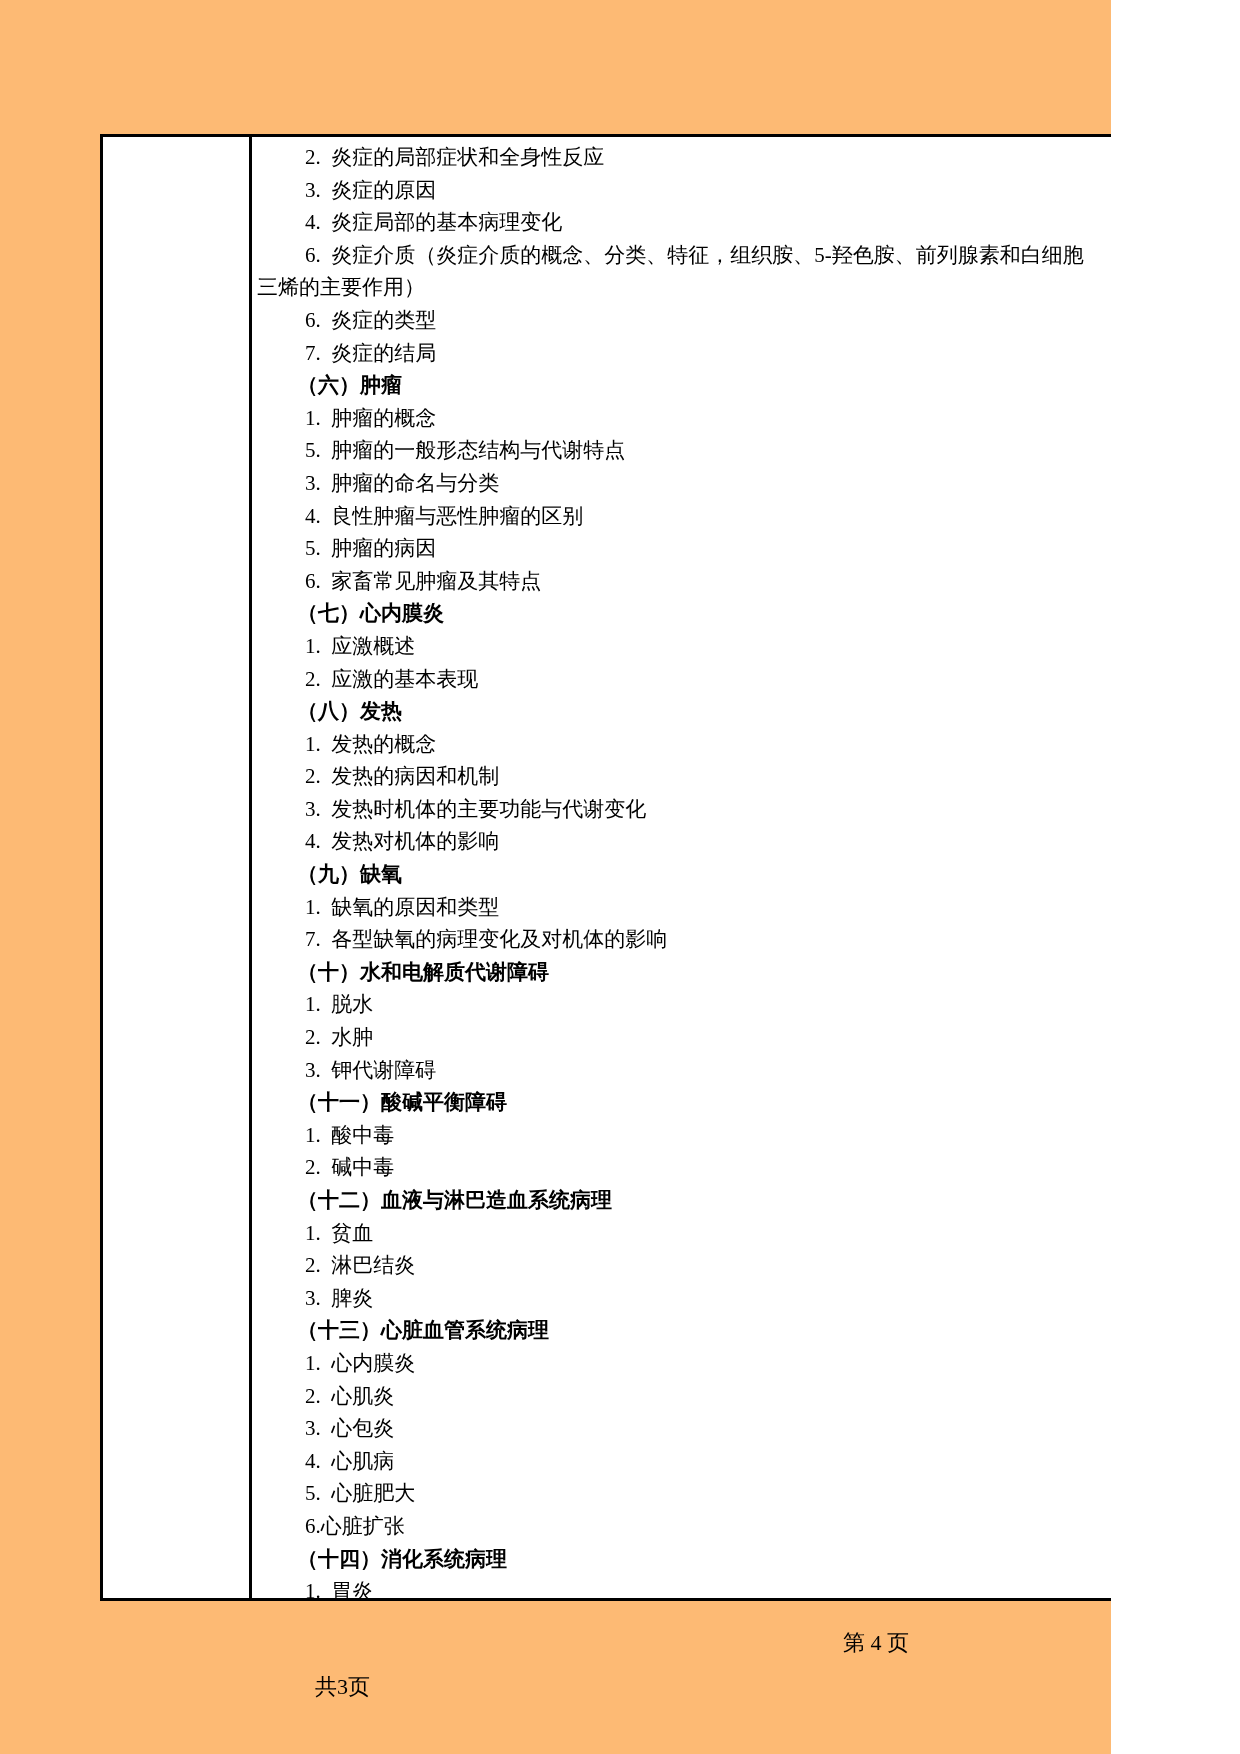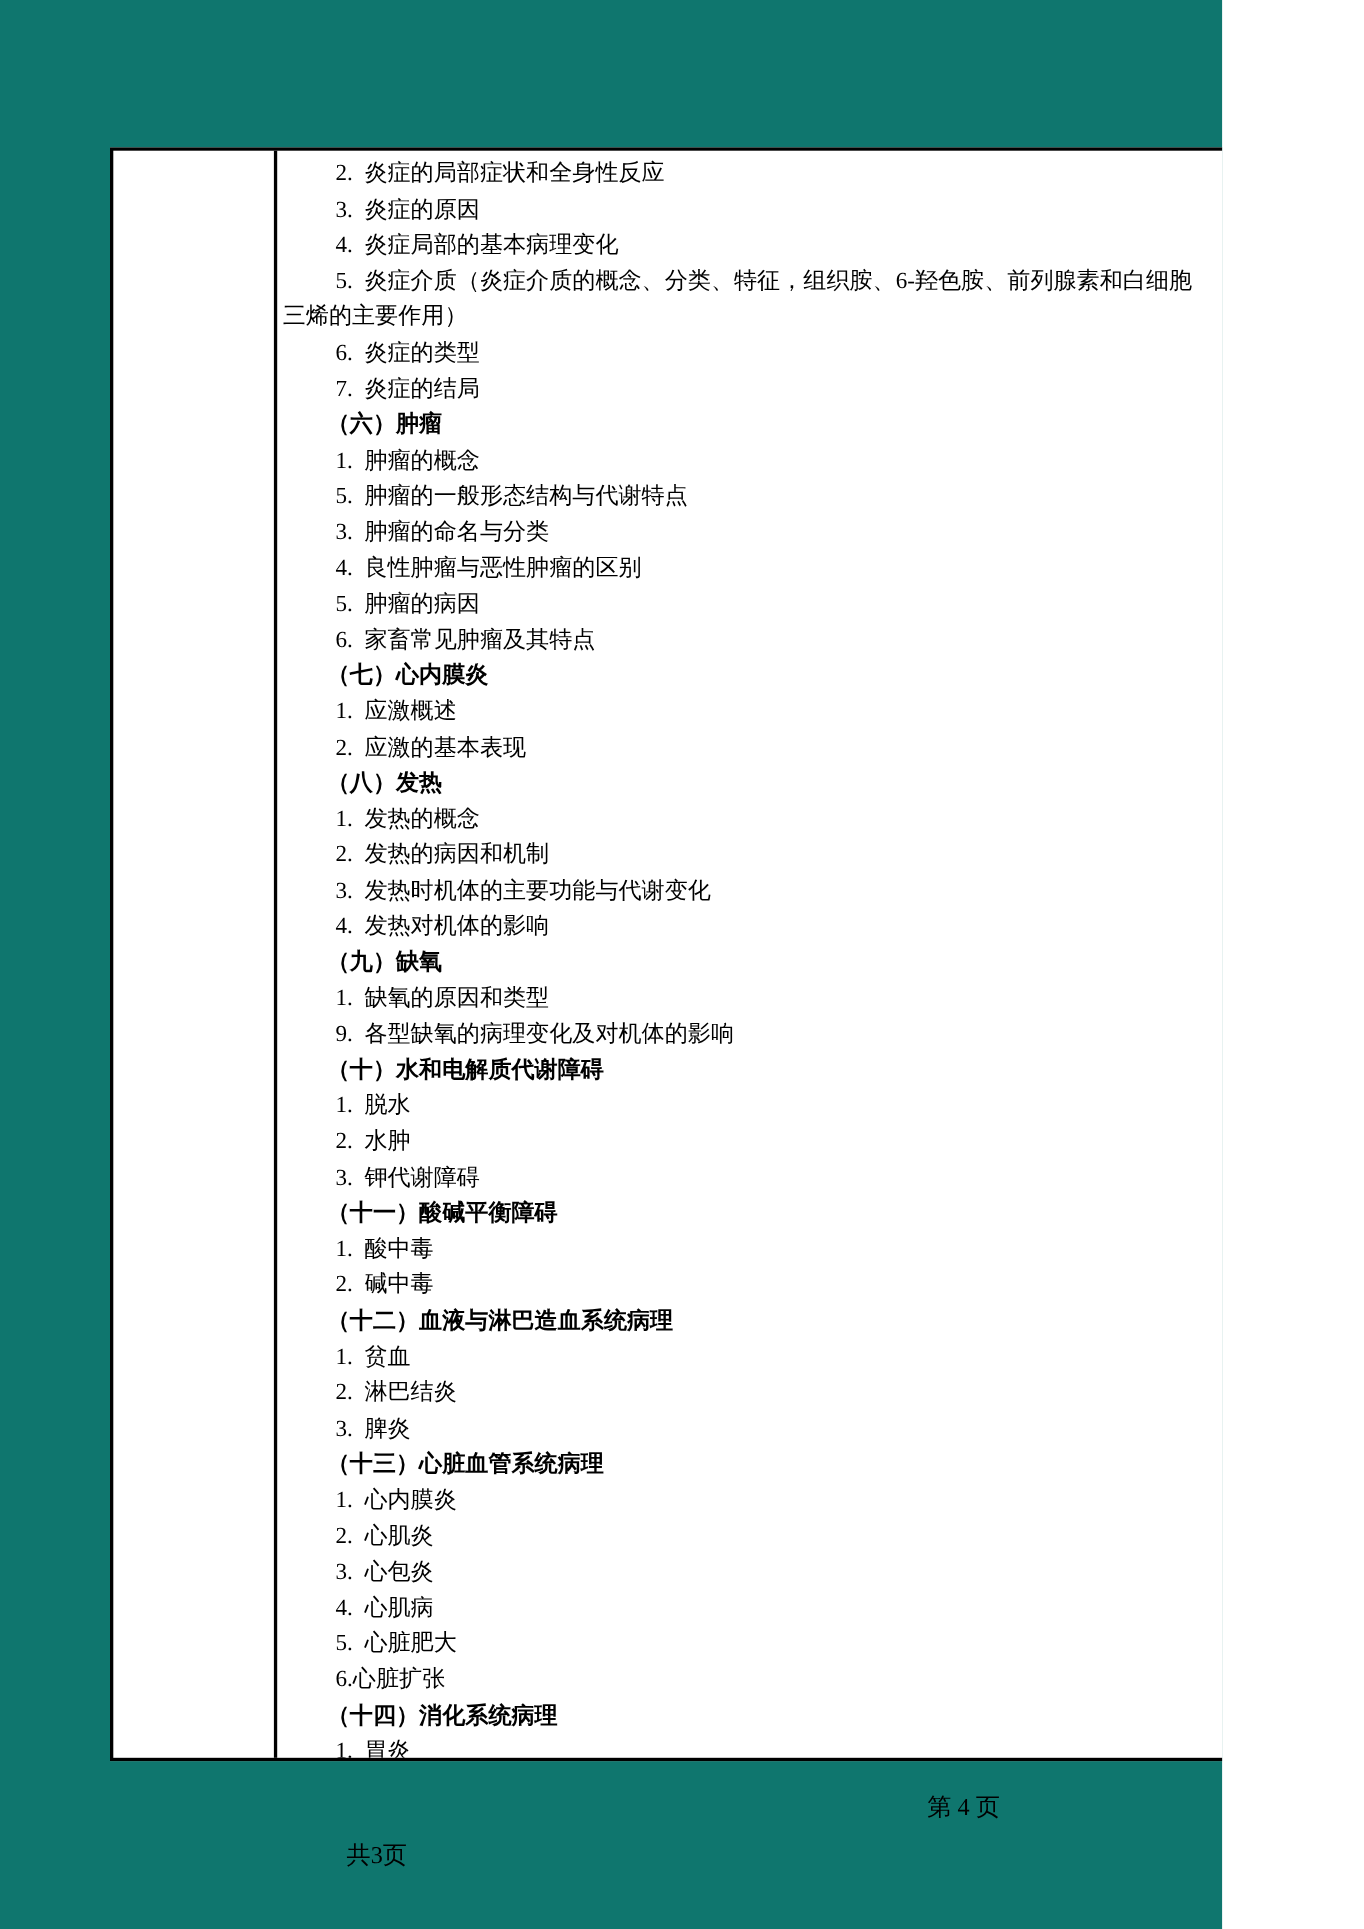--- a/index.html
+++ b/index.html
@@ -4,21 +4,21 @@
 <style>
   html, body {
     margin: 0;
     padding: 0;
     background: #ffffff;
   }
   .page {
     position: relative;
     width: 1111px;
     height: 1754px;
-    background: #0f766e;
+    background: #fdba74;
     color: #000000;
     font-family: "Liberation Serif", serif;
     overflow: hidden;
   }
   .doc-table {
     position: absolute;
     box-sizing: border-box;
     left: 100px;
     top: 134px;
     width: 1041px;
@@ -80,42 +80,42 @@
 <body>
 
 <div class="page">
 
   <div class="doc-table">
     <div class="left-cell"></div>
     <div class="content-cell">
         <div class="row item">2.  炎症的局部症状和全身性反应</div>
         <div class="row item">3.  炎症的原因</div>
         <div class="row item">4.  炎症局部的基本病理变化</div>
-        <div class="row item">5.  炎症介质（炎症介质的概念、分类、特征，组织胺、6-羟色胺、前列腺素和白细胞</div>
+        <div class="row item">6.  炎症介质（炎症介质的概念、分类、特征，组织胺、5-羟色胺、前列腺素和白细胞</div>
         <div class="row wrap">三烯的主要作用）</div>
         <div class="row item">6.  炎症的类型</div>
         <div class="row item">7.  炎症的结局</div>
         <div class="row header">（六）肿瘤</div>
         <div class="row item">1.  肿瘤的概念</div>
         <div class="row item">5.  肿瘤的一般形态结构与代谢特点</div>
         <div class="row item">3.  肿瘤的命名与分类</div>
         <div class="row item">4.  良性肿瘤与恶性肿瘤的区别</div>
         <div class="row item">5.  肿瘤的病因</div>
         <div class="row item">6.  家畜常见肿瘤及其特点</div>
         <div class="row header">（七）心内膜炎</div>
         <div class="row item">1.  应激概述</div>
         <div class="row item">2.  应激的基本表现</div>
         <div class="row header">（八）发热</div>
         <div class="row item">1.  发热的概念</div>
         <div class="row item">2.  发热的病因和机制</div>
         <div class="row item">3.  发热时机体的主要功能与代谢变化</div>
         <div class="row item">4.  发热对机体的影响</div>
         <div class="row header">（九）缺氧</div>
         <div class="row item">1.  缺氧的原因和类型</div>
-        <div class="row item">9.  各型缺氧的病理变化及对机体的影响</div>
+        <div class="row item">7.  各型缺氧的病理变化及对机体的影响</div>
         <div class="row header">（十）水和电解质代谢障碍</div>
         <div class="row item">1.  脱水</div>
         <div class="row item">2.  水肿</div>
         <div class="row item">3.  钾代谢障碍</div>
         <div class="row header">（十一）酸碱平衡障碍</div>
         <div class="row item">1.  酸中毒</div>
         <div class="row item">2.  碱中毒</div>
         <div class="row header">（十二）血液与淋巴造血系统病理</div>
         <div class="row item">1.  贫血</div>
         <div class="row item">2.  淋巴结炎</div>

